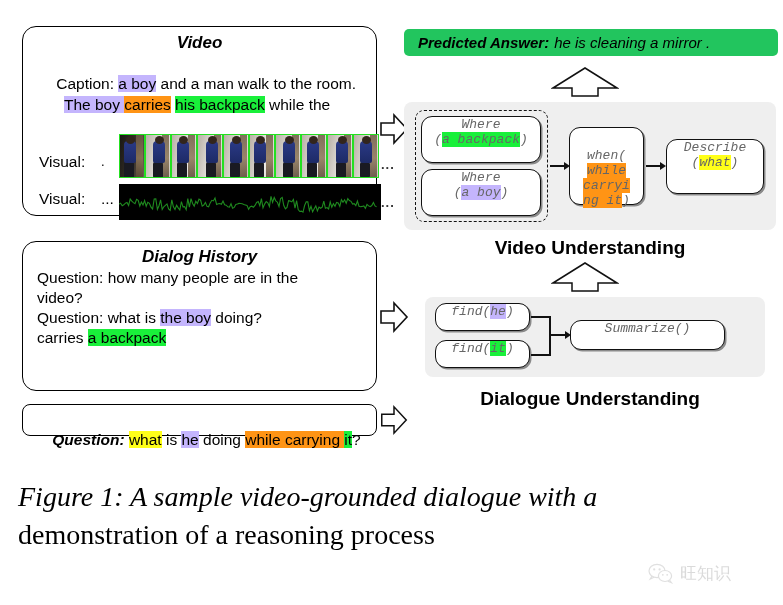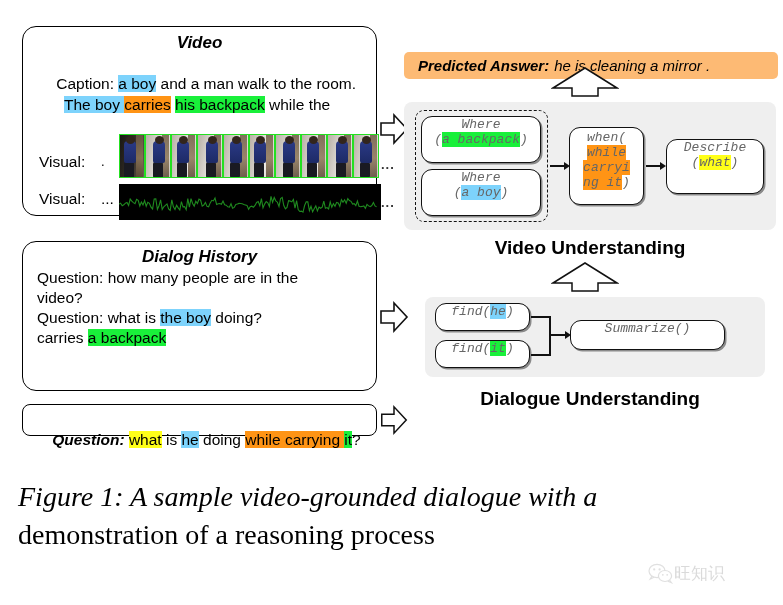--- a/index.html
+++ b/index.html
@@ -9,21 +9,21 @@
   .abs{position:absolute;}
 
   
   .panel{position:absolute;border:1.6px solid #000;border-radius:14px;background:#fff;box-sizing:border-box;}
 
   .panel-title{text-align:center;font-weight:bold;font-style:italic;font-size:17px;}
 
   .txtline{font-size:15.5px;line-height:20px;white-space:pre;}
 
   
-  .hl-cyan{background:#7dd3fc;}
+  .hl-cyan{background:#c4b5fd;}
   .hl-green{background:#19f03a;}
   .hl-orange{background:#ff9415;}
   .hl-yellow{background:#ffff19;}
 
   
   #frames{position:absolute;display:flex;gap:0px;}
   .frame{width:26px;height:44px;border:1.3px solid #24e021;box-sizing:border-box;position:relative;overflow:hidden;background:#cfc9c2;}
   .frame .wall{position:absolute;left:0;top:0;right:0;bottom:0;
      background:linear-gradient(100deg,#b9b0a6 0%,#d8d3cc 38%,#efece8 62%,#cdc6bd 100%);}
   .frame .door{position:absolute;right:1px;top:0;width:7px;bottom:0;
@@ -34,42 +34,42 @@
   .frame .legs{position:absolute;left:6px;top:27px;width:10px;height:16px;background:#1a1a22;border-radius:2px;}
   .frame.dark .wall{background:linear-gradient(100deg,#1a1714,#3a332b 60%,#6a6058);}
   .dots{font-size:13px;font-weight:bold;color:#333;letter-spacing:1px;}
 
   
   #audiobox{position:absolute;background:#000;}
   
   .arrowsvg{position:absolute;}
 
   
-  #predbar{position:absolute;background:#fdba74;border-radius:5px;display:flex;align-items:center;margin-top:23px;}
+  #predbar{position:absolute;background:#22c55e;border-radius:5px;display:flex;align-items:center;}
   #predbar .lbl{font-weight:bold;font-style:italic;font-size:15px;}
   #predbar .ans{font-style:italic;font-size:15px;margin-left:5px;}
 
   .modpanel{position:absolute;background:#efefef;border-radius:8px;}
   .modcaption{position:absolute;text-align:center;font-weight:bold;font-size:19px;}
 
   .nodebox{position:absolute;background:#fff;border:1.7px solid #111;border-radius:11px;
      box-sizing:border-box;box-shadow:1.5px 1.5px 0 #8a8a8a;
      display:flex;flex-direction:column;align-items:center;justify-content:flex-start;
      font-family:"Liberation Mono",monospace;font-style:italic;font-size:13px;color:#666;line-height:15px;}
   .nodebox .ln{white-space:pre;}
   .dashgroup{position:absolute;border:1.7px dashed #111;border-radius:9px;box-sizing:border-box;}
 
   .connector{position:absolute;background:#111;}
   .arrowhead{position:absolute;width:0;height:0;border-top:4px solid transparent;border-bottom:4px solid transparent;border-left:6px solid #111;}
 
   
   #caption{position:absolute;font-family:"Liberation Serif",serif;font-size:28px;line-height:38px;color:#000;}
 
   
-  #watermark{position:absolute;display:flex;align-items:center;opacity:.30;}
+  #watermark{position:absolute;display:flex;align-items:center;gap:6px;opacity:.30;}
   #watermark .wmtext{font-size:17px;color:#888;font-family:"DejaVu Sans",sans-serif;}
 </style>
 </head>
 <body>
 
 <div class="panel" id="video-panel" style="left:22px;top:26px;width:355px;height:190px;">
   <div class="panel-title abs" style="left:0;top:6px;width:100%;">Video</div>
 
   <div class="abs txtline" style="left:16px;top:27px;">
     <span>Caption: </span><span class="hl-cyan">a boy</span><span> and a man walk to the room.</span>
@@ -213,21 +213,21 @@
 </div>
 
 <div class="nodebox" id="node-where-boy" style="left:421px;top:169px;width:120px;height:47px;">
   <div class="ln">Where</div>
   <div class="ln"><span>(</span><span class="hl-cyan">a boy</span><span>)</span></div>
 </div>
 
 <div class="connector" style="left:550px;top:165px;width:16px;height:1.7px;"></div>
 <div class="arrowhead" style="left:564px;top:162px;"></div>
 
-<div class="nodebox" id="node-when" style="left:569px;top:127px;width:75px;height:78px;justify-content:flex-start;padding-top:2px;">
+<div class="nodebox" id="node-when" style="left:569px;top:127px;width:75px;height:78px;justify-content:flex-start;padding-top:20px;">
   <div class="ln">when(</div>
   <div class="ln hl-orange">while</div>
   <div class="ln hl-orange">carryi</div>
   <div class="ln"><span class="hl-orange">ng it</span>)</div>
 </div>
 
 <div class="connector" style="left:646px;top:165px;width:16px;height:1.7px;"></div>
 <div class="arrowhead" style="left:660px;top:162px;"></div>
 
 <div class="nodebox" id="node-describe" style="left:666px;top:139px;width:98px;height:55px;">

